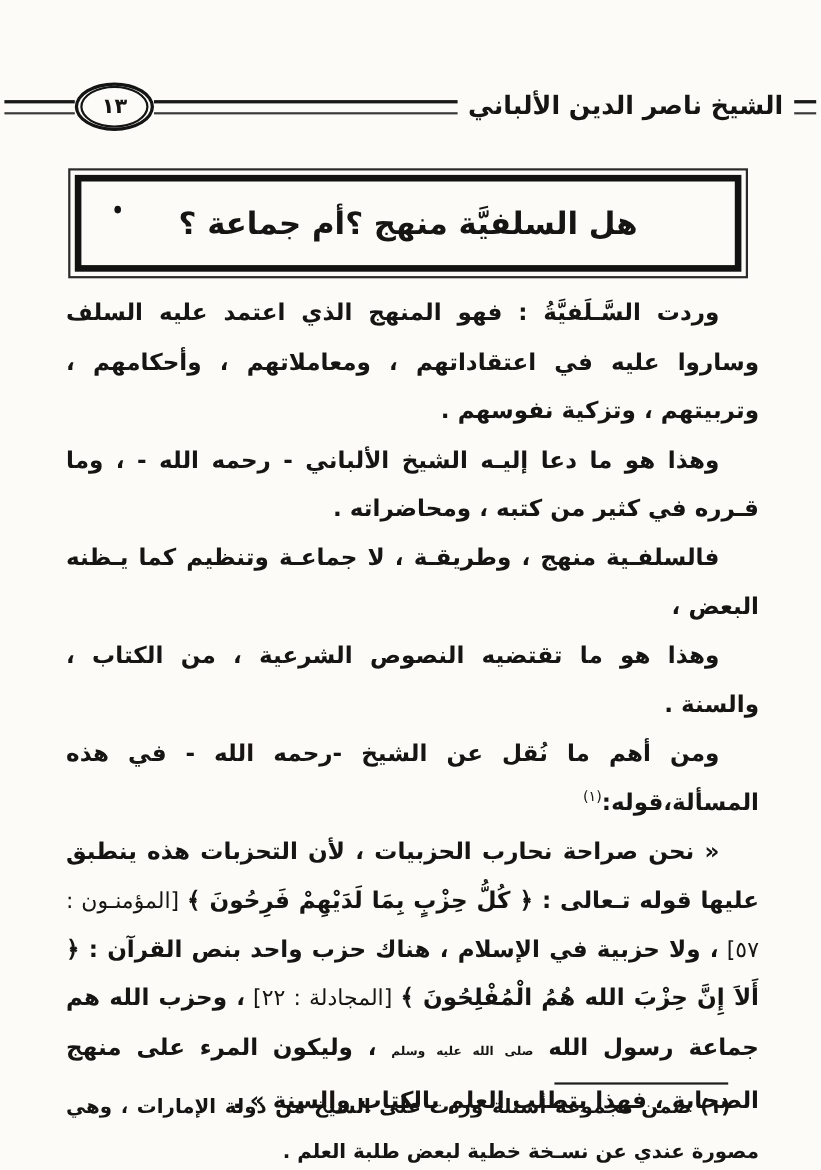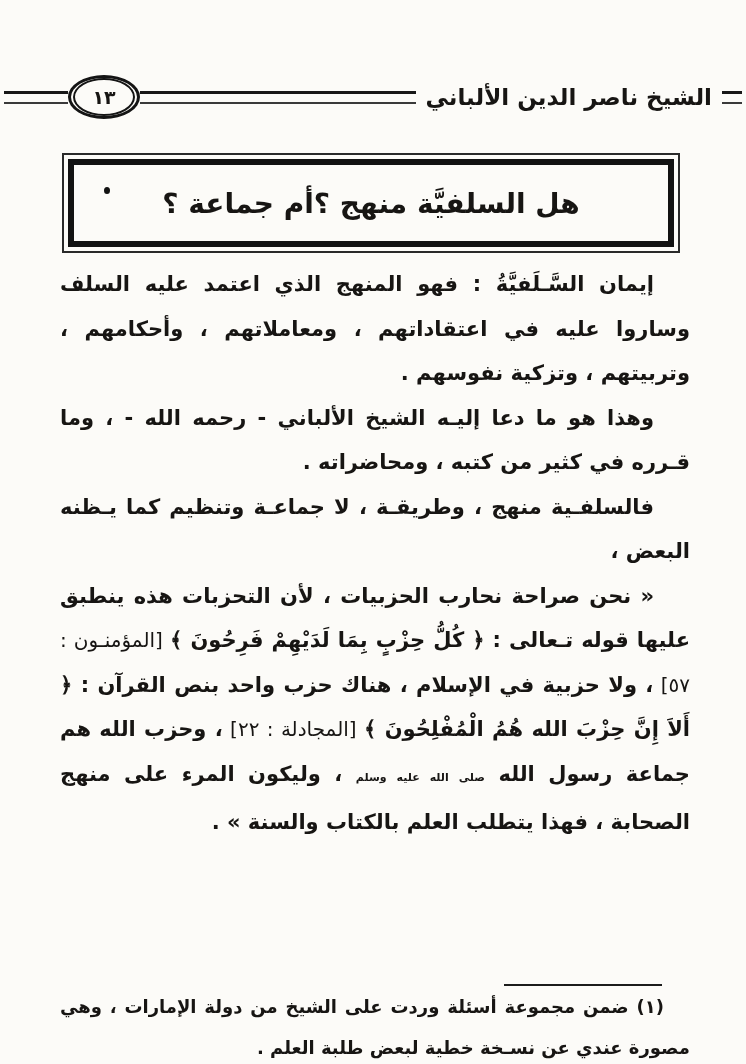--- a/index.html
+++ b/index.html
@@ -97,23 +97,25 @@
   </div>
 
   <div class="title-box">
     <div class="title-box-inner">
       <span class="ink-dot"></span>
       <div class="chapter-title">هل السلفيَّة منهج ؟أم جماعة ؟</div>
     </div>
   </div>
 
   <div class="body-text">
-      <p class="para"><span class="run-normal">إيمان </span><span class="run-bold">السَّـلَفيَّةُ </span><span class="run-normal">: فهو المنهج الذي اعتمد عليه السلف وساروا عليه في اعتقاداتهم ، ومعاملاتهم ، وأحكامهم ، وتربيتهم ، وتزكية نفوسهم .</span></p>
+      <p class="para"><span class="run-normal">وردت </span><span class="run-bold">السَّـلَفيَّةُ </span><span class="run-normal">: فهو المنهج الذي اعتمد عليه السلف وساروا عليه في اعتقاداتهم ، ومعاملاتهم ، وأحكامهم ، وتربيتهم ، وتزكية نفوسهم .</span></p>
       <p class="para"><span class="run-normal">وهذا هو ما دعا إليـه الشيخ الألباني - رحمه الله - ، وما قـرره في كثير من كتبه ، ومحاضراته .</span></p>
       <p class="para"><span class="run-bold">فالسلفـية منهج ، وطريقـة ، لا جماعـة وتنظيم كما يـظنه البعض ،</span></p>
+      <p class="para"><span class="run-normal">وهذا هو ما تقتضيه النصوص الشرعية ، من الكتاب ، والسنة .</span></p>
+      <p class="para"><span class="run-normal">ومن أهم ما نُقل عن الشيخ -رحمه الله - في هذه المسألة،قوله:</span><span class="run-sup">(١)</span></p>
       <p class="para"><span class="run-bold">« نحن صراحة نحارب الحزبيات ، </span><span class="run-normal">لأن التحزبات هذه ينطبق عليها قوله تـعالى : </span><span class="run-quran">﴿ كُلُّ حِزْبٍ بِمَا لَدَيْهِمْ فَرِحُونَ ﴾</span><span class="run-cite"> [المؤمنـون : ٥٧] </span><span class="run-normal">، ولا حزبية في الإسلام ، هناك حزب واحد بنص القرآن : </span><span class="run-quran">﴿ أَلاَ إِنَّ حِزْبَ الله هُمُ الْمُفْلِحُونَ ﴾</span><span class="run-cite"> [المجادلة : ٢٢] </span><span class="run-normal">، وحزب الله هم جماعة رسول الله </span><span class="run-honorific">صلى الله عليه وسلم</span><span class="run-normal"> ، وليكون المرء على منهج الصحابة ، فهذا يتطلب العلم بالكتاب والسنة » .</span></p>
     </div>
 
   <div class="footnote-sep"></div>
   <div class="footnote">
       <p class="para"><span class="run-normal">(١) ضمن مجموعة أسئلة وردت على الشيخ من دولة الإمارات ، وهي مصورة عندي عن نسـخة خطية لبعض طلبة العلم .</span></p>
     </div>
 
 </div>
 

